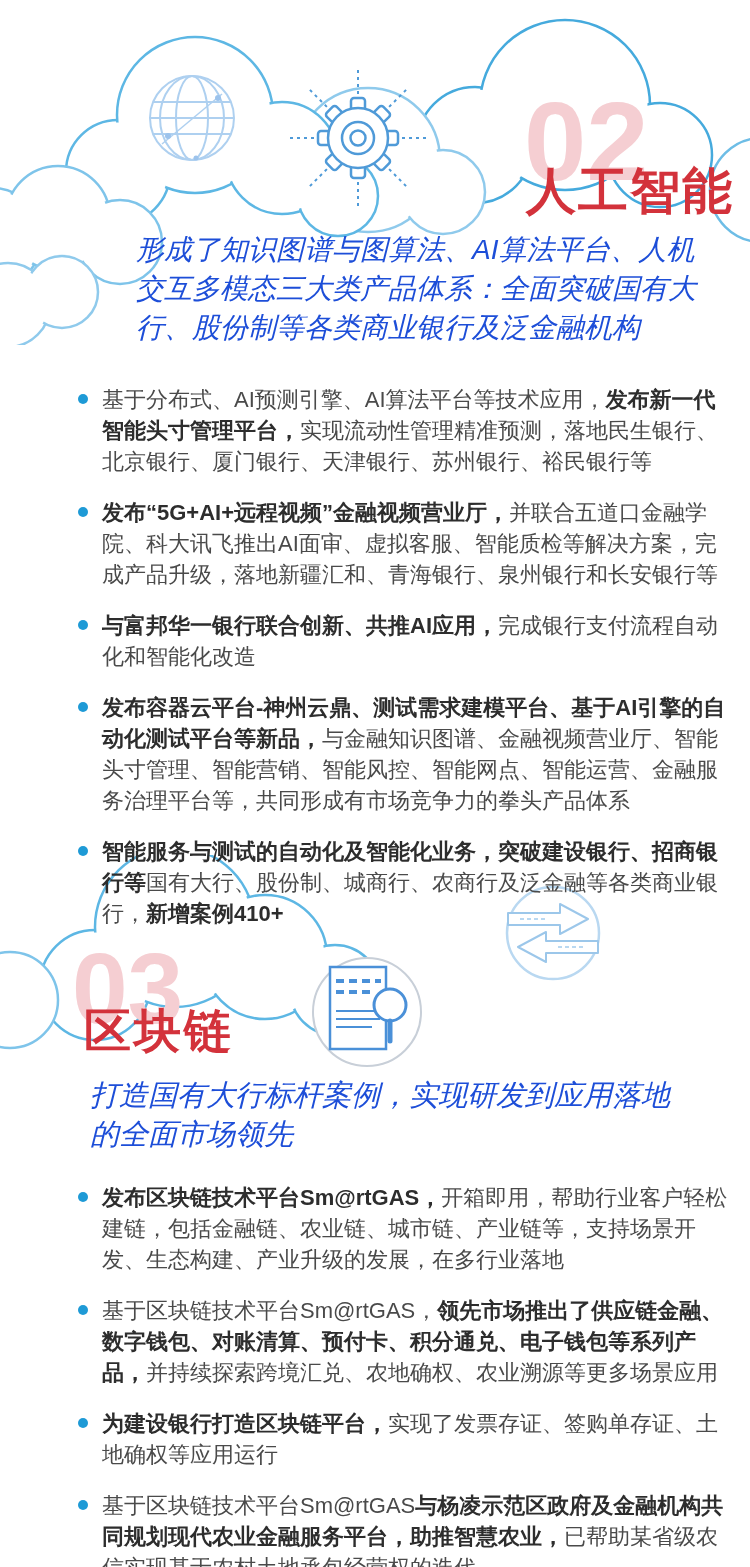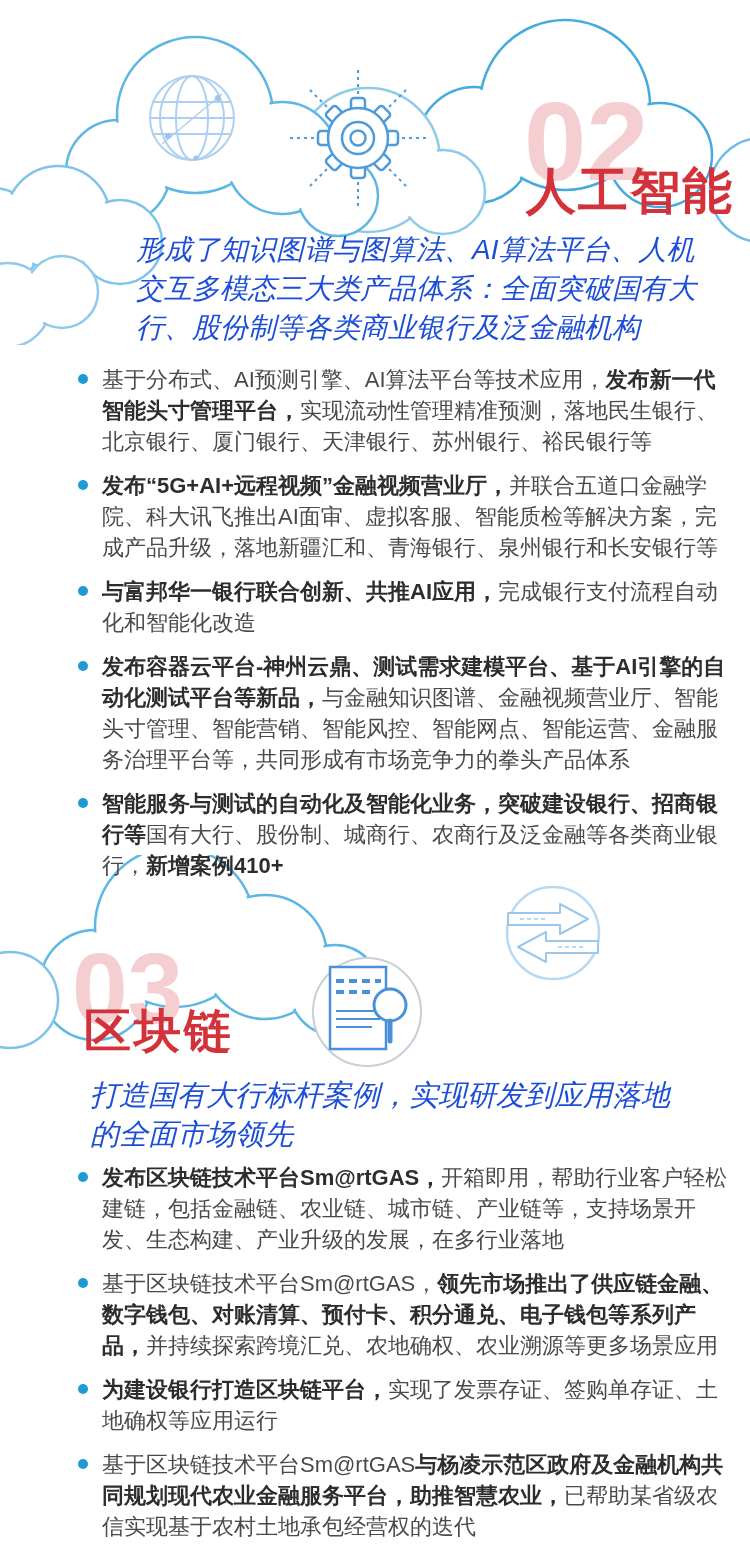--- a/index.html
+++ b/index.html
@@ -17,21 +17,21 @@
   .title{position:absolute;margin:0;color:#d3323b;font-weight:bold;z-index:2;}
   .title-ai{top:158px;right:16px;font-size:50px;letter-spacing:2px;}
   .title-bc{top:1000px;left:84px;font-size:47px;letter-spacing:3px;text-align:center;}
   .subtitle{position:absolute;margin:6px;color:#1d4ed8;z-index:2;font-style:italic;}
   .subtitle-ai{left:130px;top:224px;width:584px;font-size:28px;line-height:39px;}
   .subtitle-bc{left:84px;top:1070px;width:604px;font-size:29px;line-height:39px;}
   .bullets{position:absolute;margin:0;padding:0;list-style:none;width:652px;left:76px;z-index:2;}
   .bullets-ai{top:364px;}
   .bullets-bc{top:1162px;}
   .bullets li{position:relative;padding-left:26px;margin-bottom:13px;
-    font-size:22px;line-height:31px;color:#4a4a4a;}
+    font-size:22px;line-height:31px;color:#4a4a4a;margin-top:20px;}
   .bullets .dot{position:absolute;left:2px;top:10px;width:10px;height:10px;
     border-radius:50%;background:#1e9ad6;}
   .bullets .b{font-weight:bold;color:#2d2d2d;}
 </style>
 </head>
 <body>
 
 <div class="page">
 
   <svg class="deco-top" width="750" height="345" viewBox="0 0 750 345">

